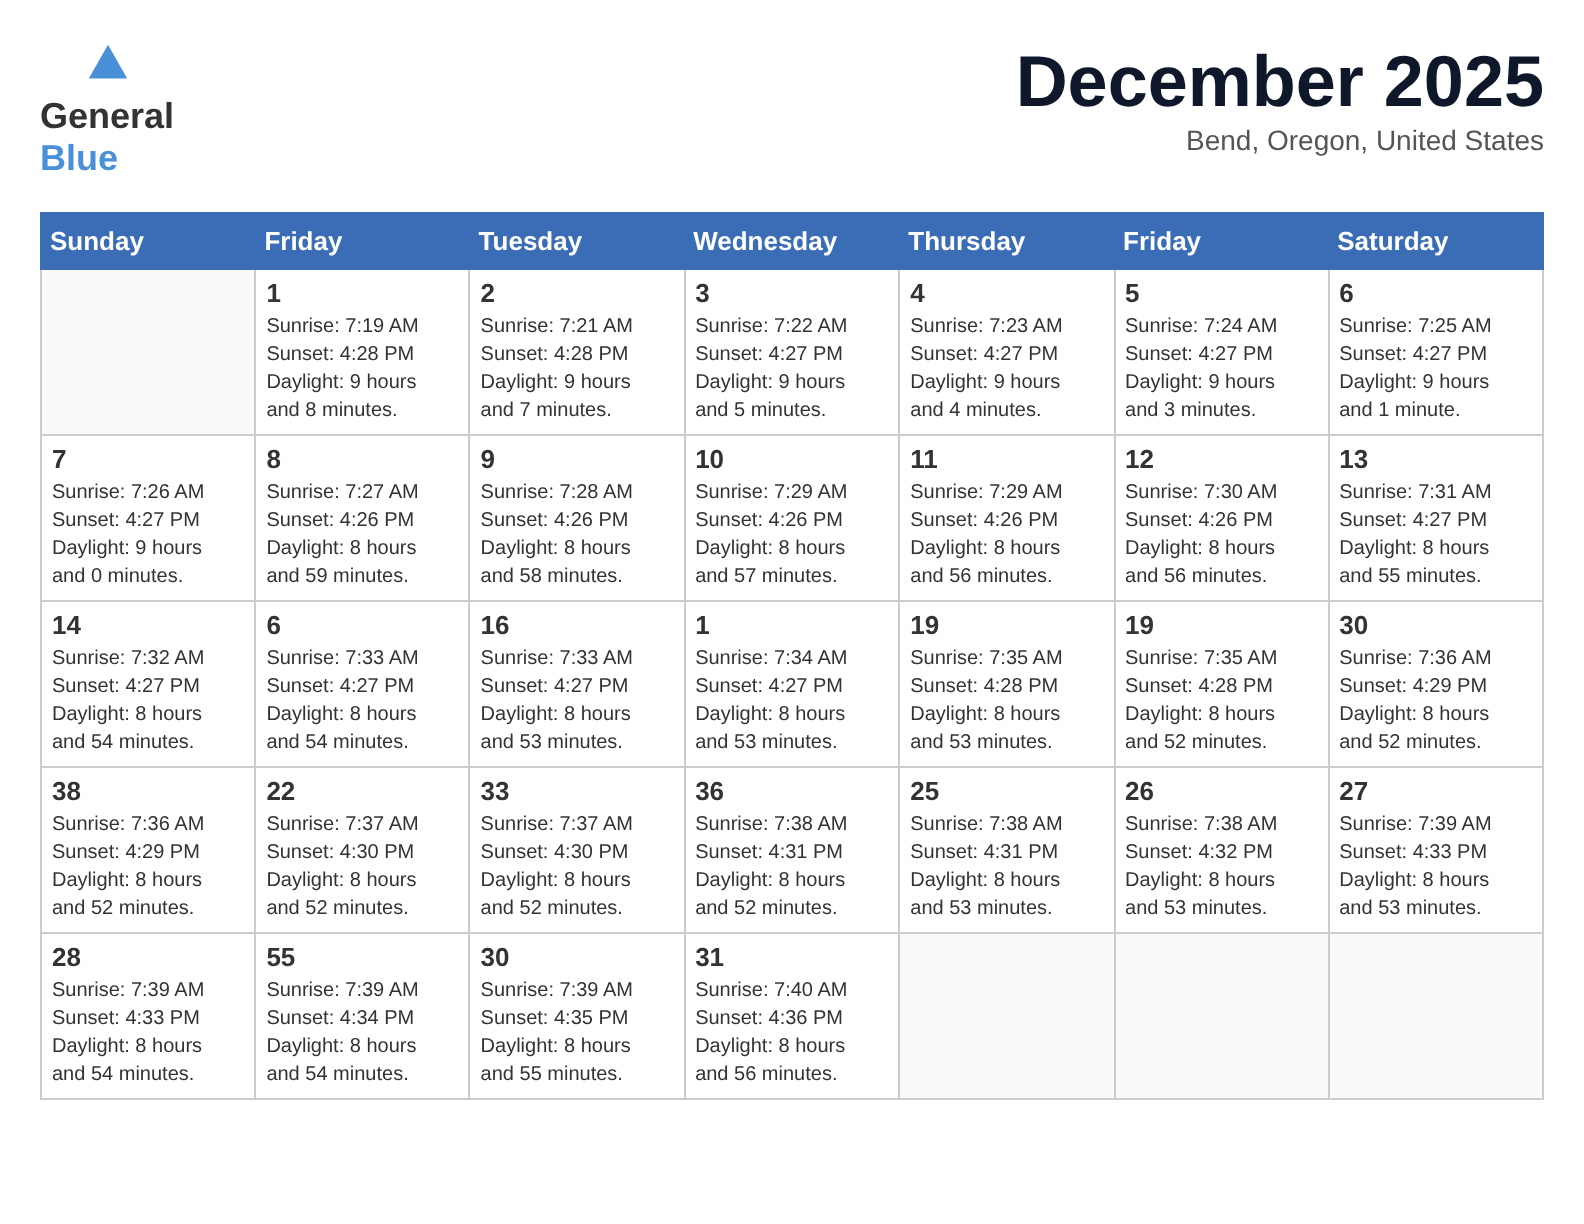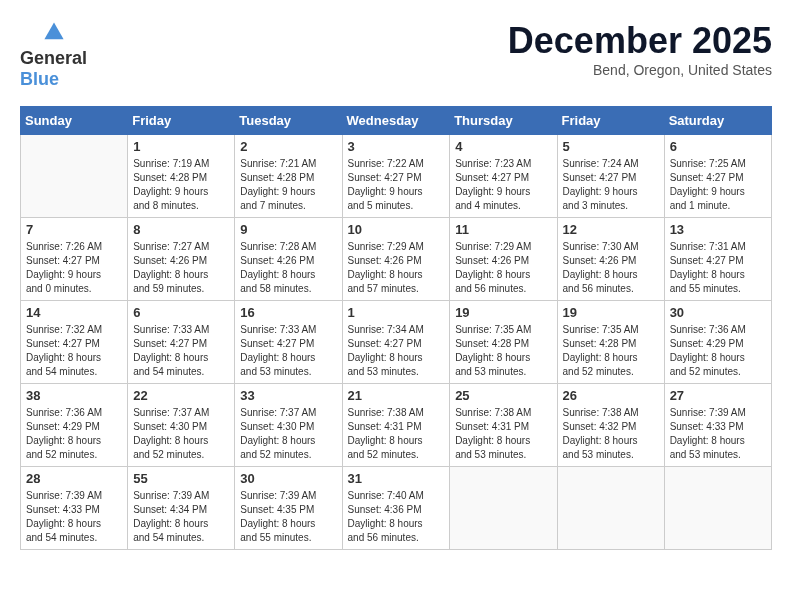--- a/index.html
+++ b/index.html
@@ -211,21 +211,21 @@
         </td>
         <td>
           <div class="day-num">22</div>
           <div class="day-info">Sunrise: 7:37 AM<br>Sunset: 4:30 PM<br>Daylight: 8 hours<br>and 52 minutes.</div>
         </td>
         <td>
           <div class="day-num">33</div>
           <div class="day-info">Sunrise: 7:37 AM<br>Sunset: 4:30 PM<br>Daylight: 8 hours<br>and 52 minutes.</div>
         </td>
         <td>
-          <div class="day-num">21</div>
+          <div class="day-num">36</div>
           <div class="day-info">Sunrise: 7:38 AM<br>Sunset: 4:31 PM<br>Daylight: 8 hours<br>and 52 minutes.</div>
         </td>
         <td>
           <div class="day-num">25</div>
           <div class="day-info">Sunrise: 7:38 AM<br>Sunset: 4:31 PM<br>Daylight: 8 hours<br>and 53 minutes.</div>
         </td>
         <td>
           <div class="day-num">26</div>
           <div class="day-info">Sunrise: 7:38 AM<br>Sunset: 4:32 PM<br>Daylight: 8 hours<br>and 53 minutes.</div>
         </td>

